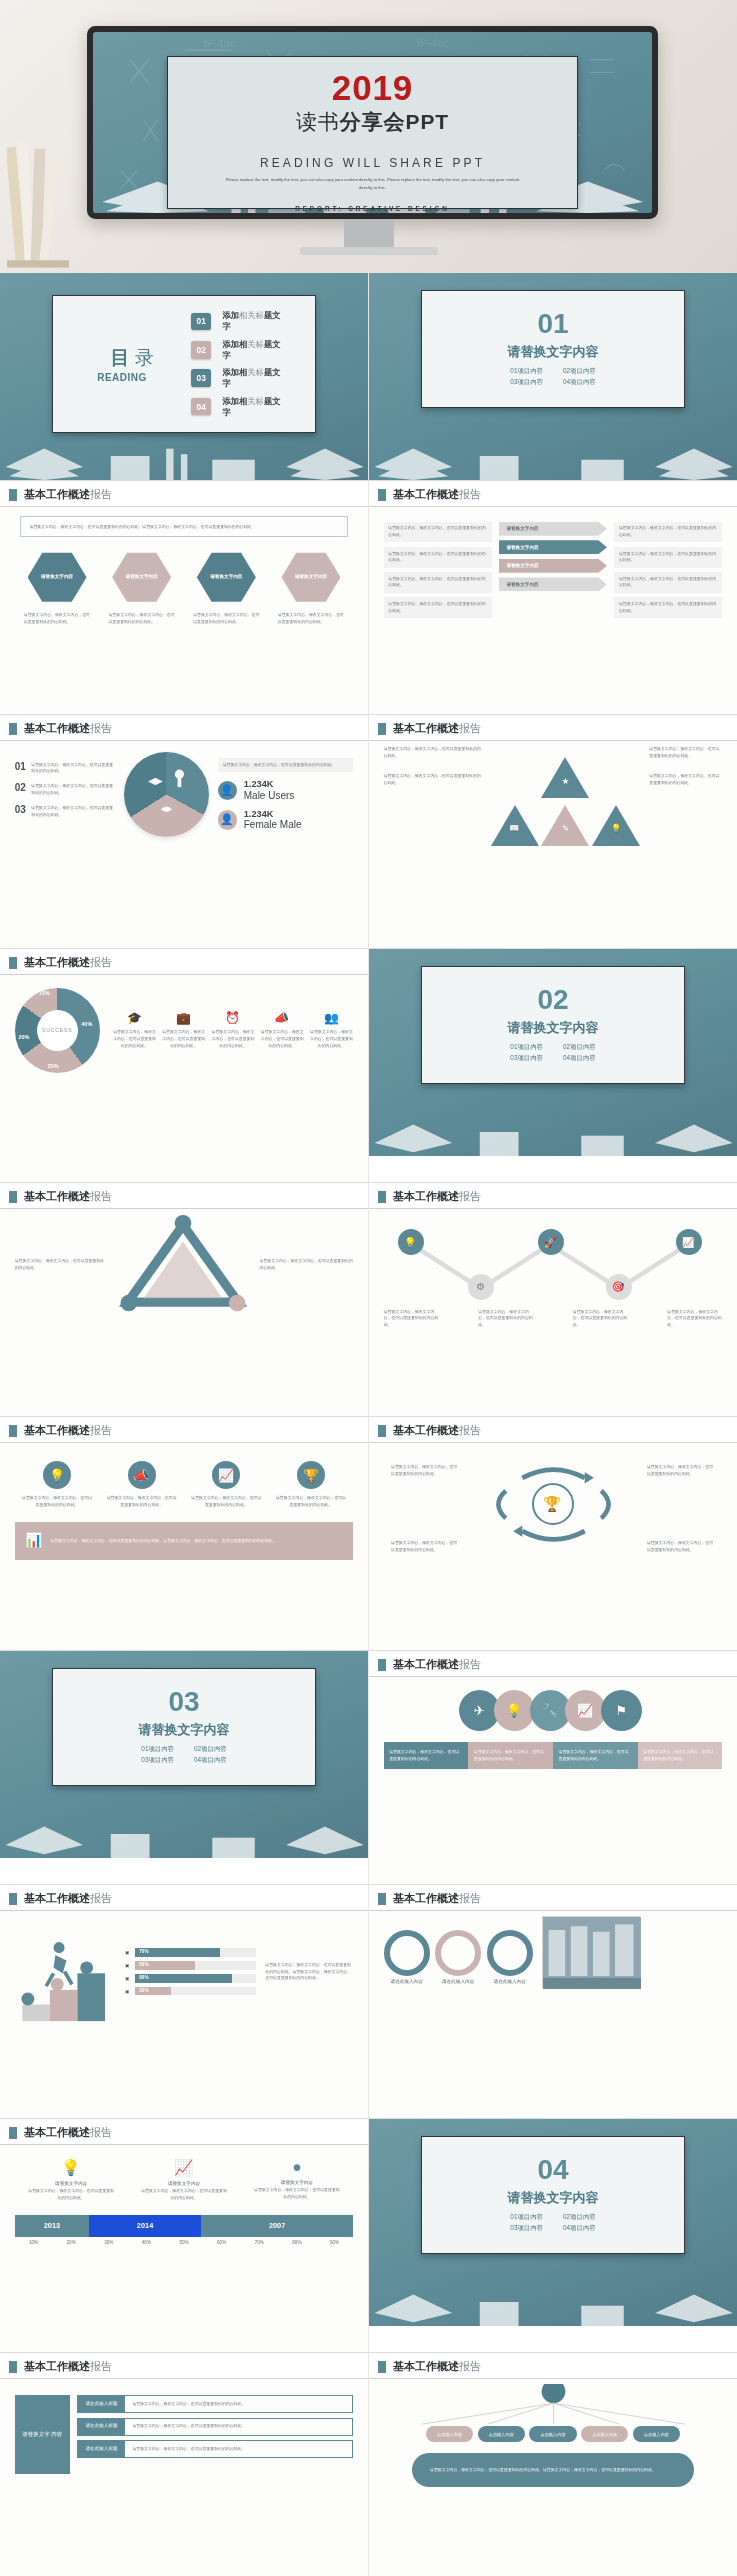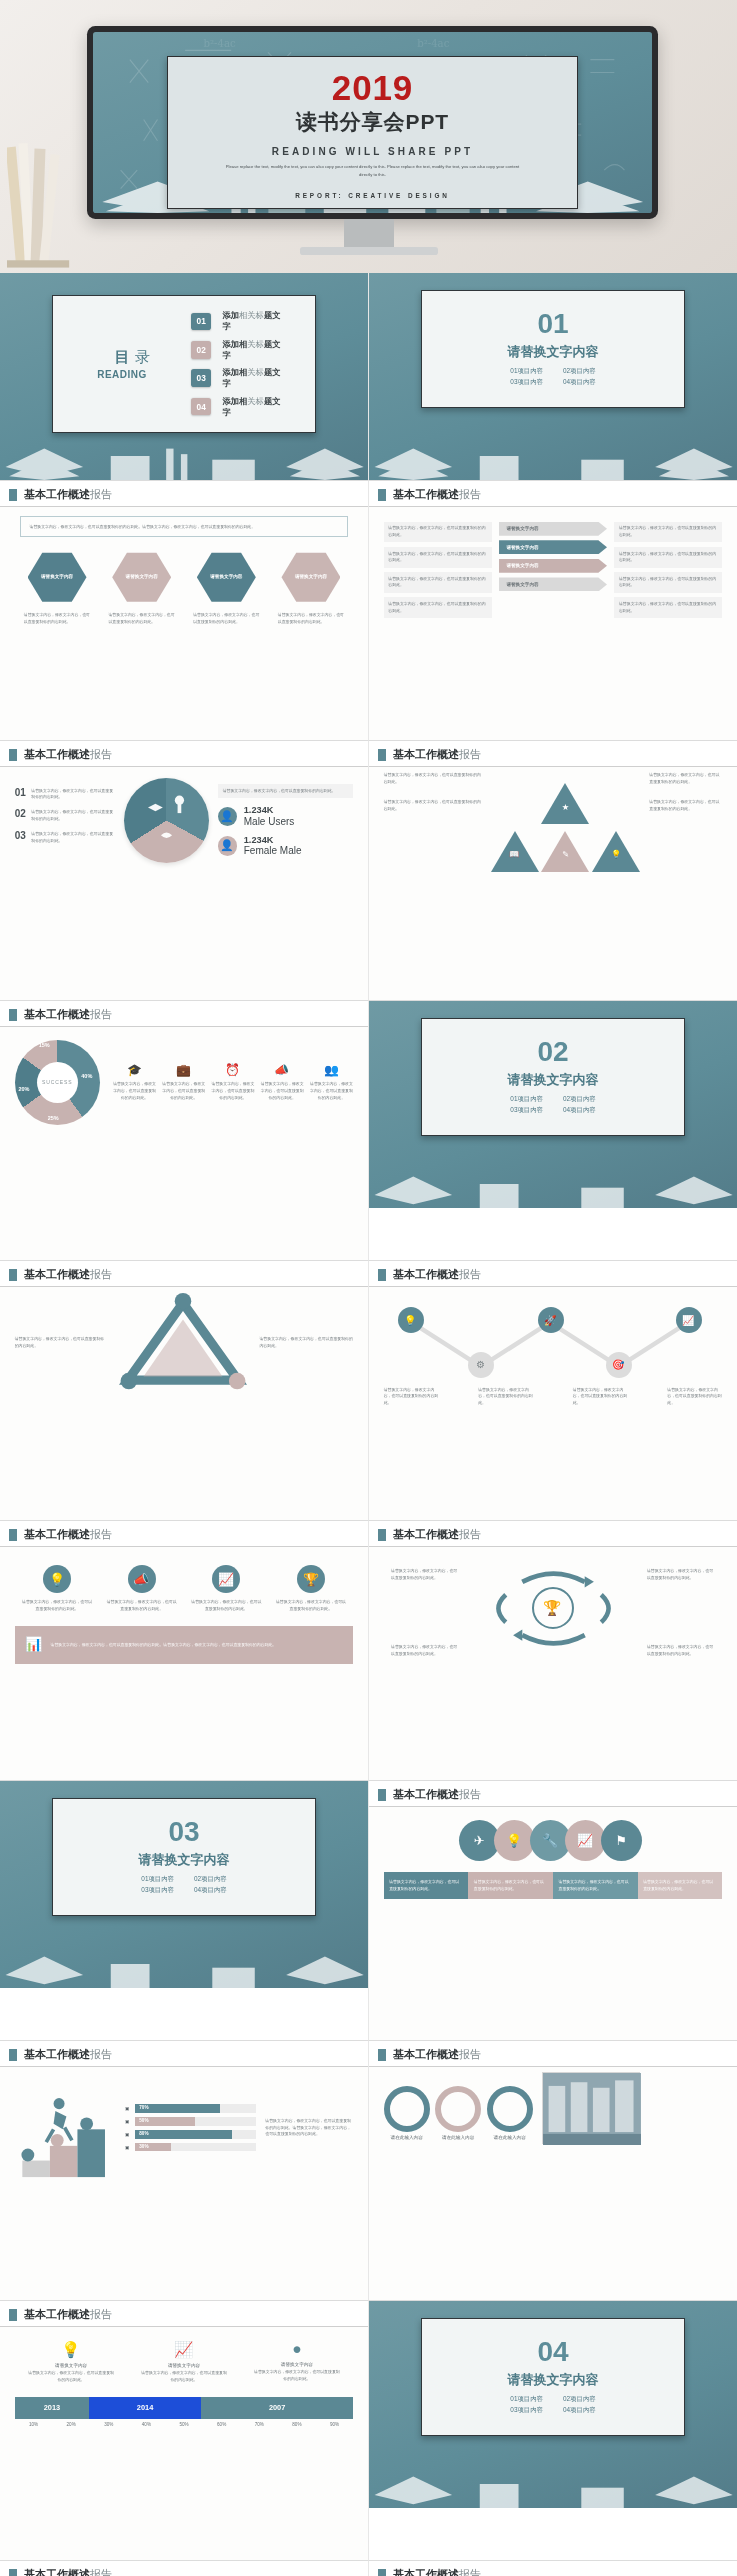--- a/index.html
+++ b/index.html
@@ -34,31 +34,31 @@
   .shelf { position:absolute; left:0; right:0; bottom:0; height:48px; opacity:.85; }
   .title-card {
     position: absolute; left: 74px; top: 24px; right: 74px; bottom: 3.7px;
     background: #dde4e6; border: 1.8px solid #2d2e30;
     box-shadow: 0 2.8px 7.4px rgba(0,0,0,.3);
     display: flex; flex-direction: column; align-items: center;
     padding-top: 13px;
   }
   .t-year { font-size: 35px; font-weight: 700; letter-spacing: 0.9px; color: #b91c1c; line-height: 1; }
   .t-cn { font-size: 21px; font-weight: 700; color: #2f3335; margin-top: 2.8px; letter-spacing: 0.9px; }
-  .t-cn .light { font-weight: 700; text-align: right; }
-  .t-en { font-size: 10px; letter-spacing: 3.1px; color: #3b4245; margin-top: 10px; font-weight: 700; }
+  .t-cn .light { font-weight: 400; text-align: right; }
+  .t-en { font-size: 12px; letter-spacing: 3.1px; color: #3b4245; margin-top: 20px; font-weight: 400; }
   .t-desc { font-size: 4.2px; line-height: 1.9; color: #4a5053; text-align: center; margin-top: 5.5px; width: 72%; }
   .t-report { font-size: 6.4px; letter-spacing: 2.9px; color: #343839; font-weight: 700; margin-top: 13px; }
   .stand { position:absolute; left:50%; transform:translateX(-50%); top:219px; width:50px; height:29.5px; background:#b9bcbd; }
   .base  { position:absolute; left:50%; transform:translateX(-50%); top:247px; width:138px; height:8.3px; background:#cfd1d2; border-radius:2.8px; }
 
   
   .grid { display: grid; grid-template-columns: 369px 369px; }
   .slide { width: 369px; position: relative; overflow: hidden; border-right: 0.9px solid #e7e7e7; border-bottom: 0.9px solid #dcdcdc; }
-  .slide.content { height: 260px; background: #fdfdfc; }
+  .slide.content { height: 234px; background: #fdfdfc; }
 
   
   .bb {
     height: 207px;
     background: linear-gradient(160deg,#6f9aa4 0%,#5e8d99 55%,#537c89 100%);
     position: relative; overflow: hidden;
   }
   .bb .inner {
     position: absolute; left: 52px; top: 16.6px; right: 52px; height: 118px;
     background: #f2f5f5; border: 1.8px solid #30363a;
@@ -66,21 +66,21 @@
     display: flex; flex-direction: column; align-items: center; justify-content: center;
   }
   .bb-num { font-size: 28px; font-weight: 700; color: #5d8d99; line-height: 1; }
   .bb-head { font-size: 13px; font-weight: 700; color: #4e7b87; margin-top: 5.5px; }
   .bb-items { display: grid; grid-template-columns: auto auto; gap: 2.8px 20px; margin-top: 5.5px; }
   .bb-items span { font-size: 6.4px; color: #4d7683; }
 
   
   .toc { display: flex; align-items: center; height: 100%; }
   .toc-left { width: 138px; text-align: center; color: #4e7b87; }
-  .toc-cn { font-size: 15px; font-weight: 700; letter-spacing: 5.5px; padding-left: 26px; }
+  .toc-cn { font-size: 19px; font-weight: 700; letter-spacing: 5.5px; padding-left: 26px; }
   .toc-cn .l2 { font-weight: 300; }
   .toc-en { font-size: 10px; font-weight: 700; letter-spacing: 0.5px; margin-top: 1.8px; }
   .toc-rows { flex: 1; padding-right: 28px; }
   .toc-row { display: flex; align-items: center; gap: 11px; margin: 6.4px 0; }
   .chip {
     width: 21px; height: 17.5px; border-radius: 2.8px; color: #fff;
     font-size: 8.3px; font-weight: 700; display:flex; align-items:center; justify-content:center;
     box-shadow: 0 0.9px 1.8px rgba(0,0,0,.2);
   }
   .chip.teal { background: #57838f; }

